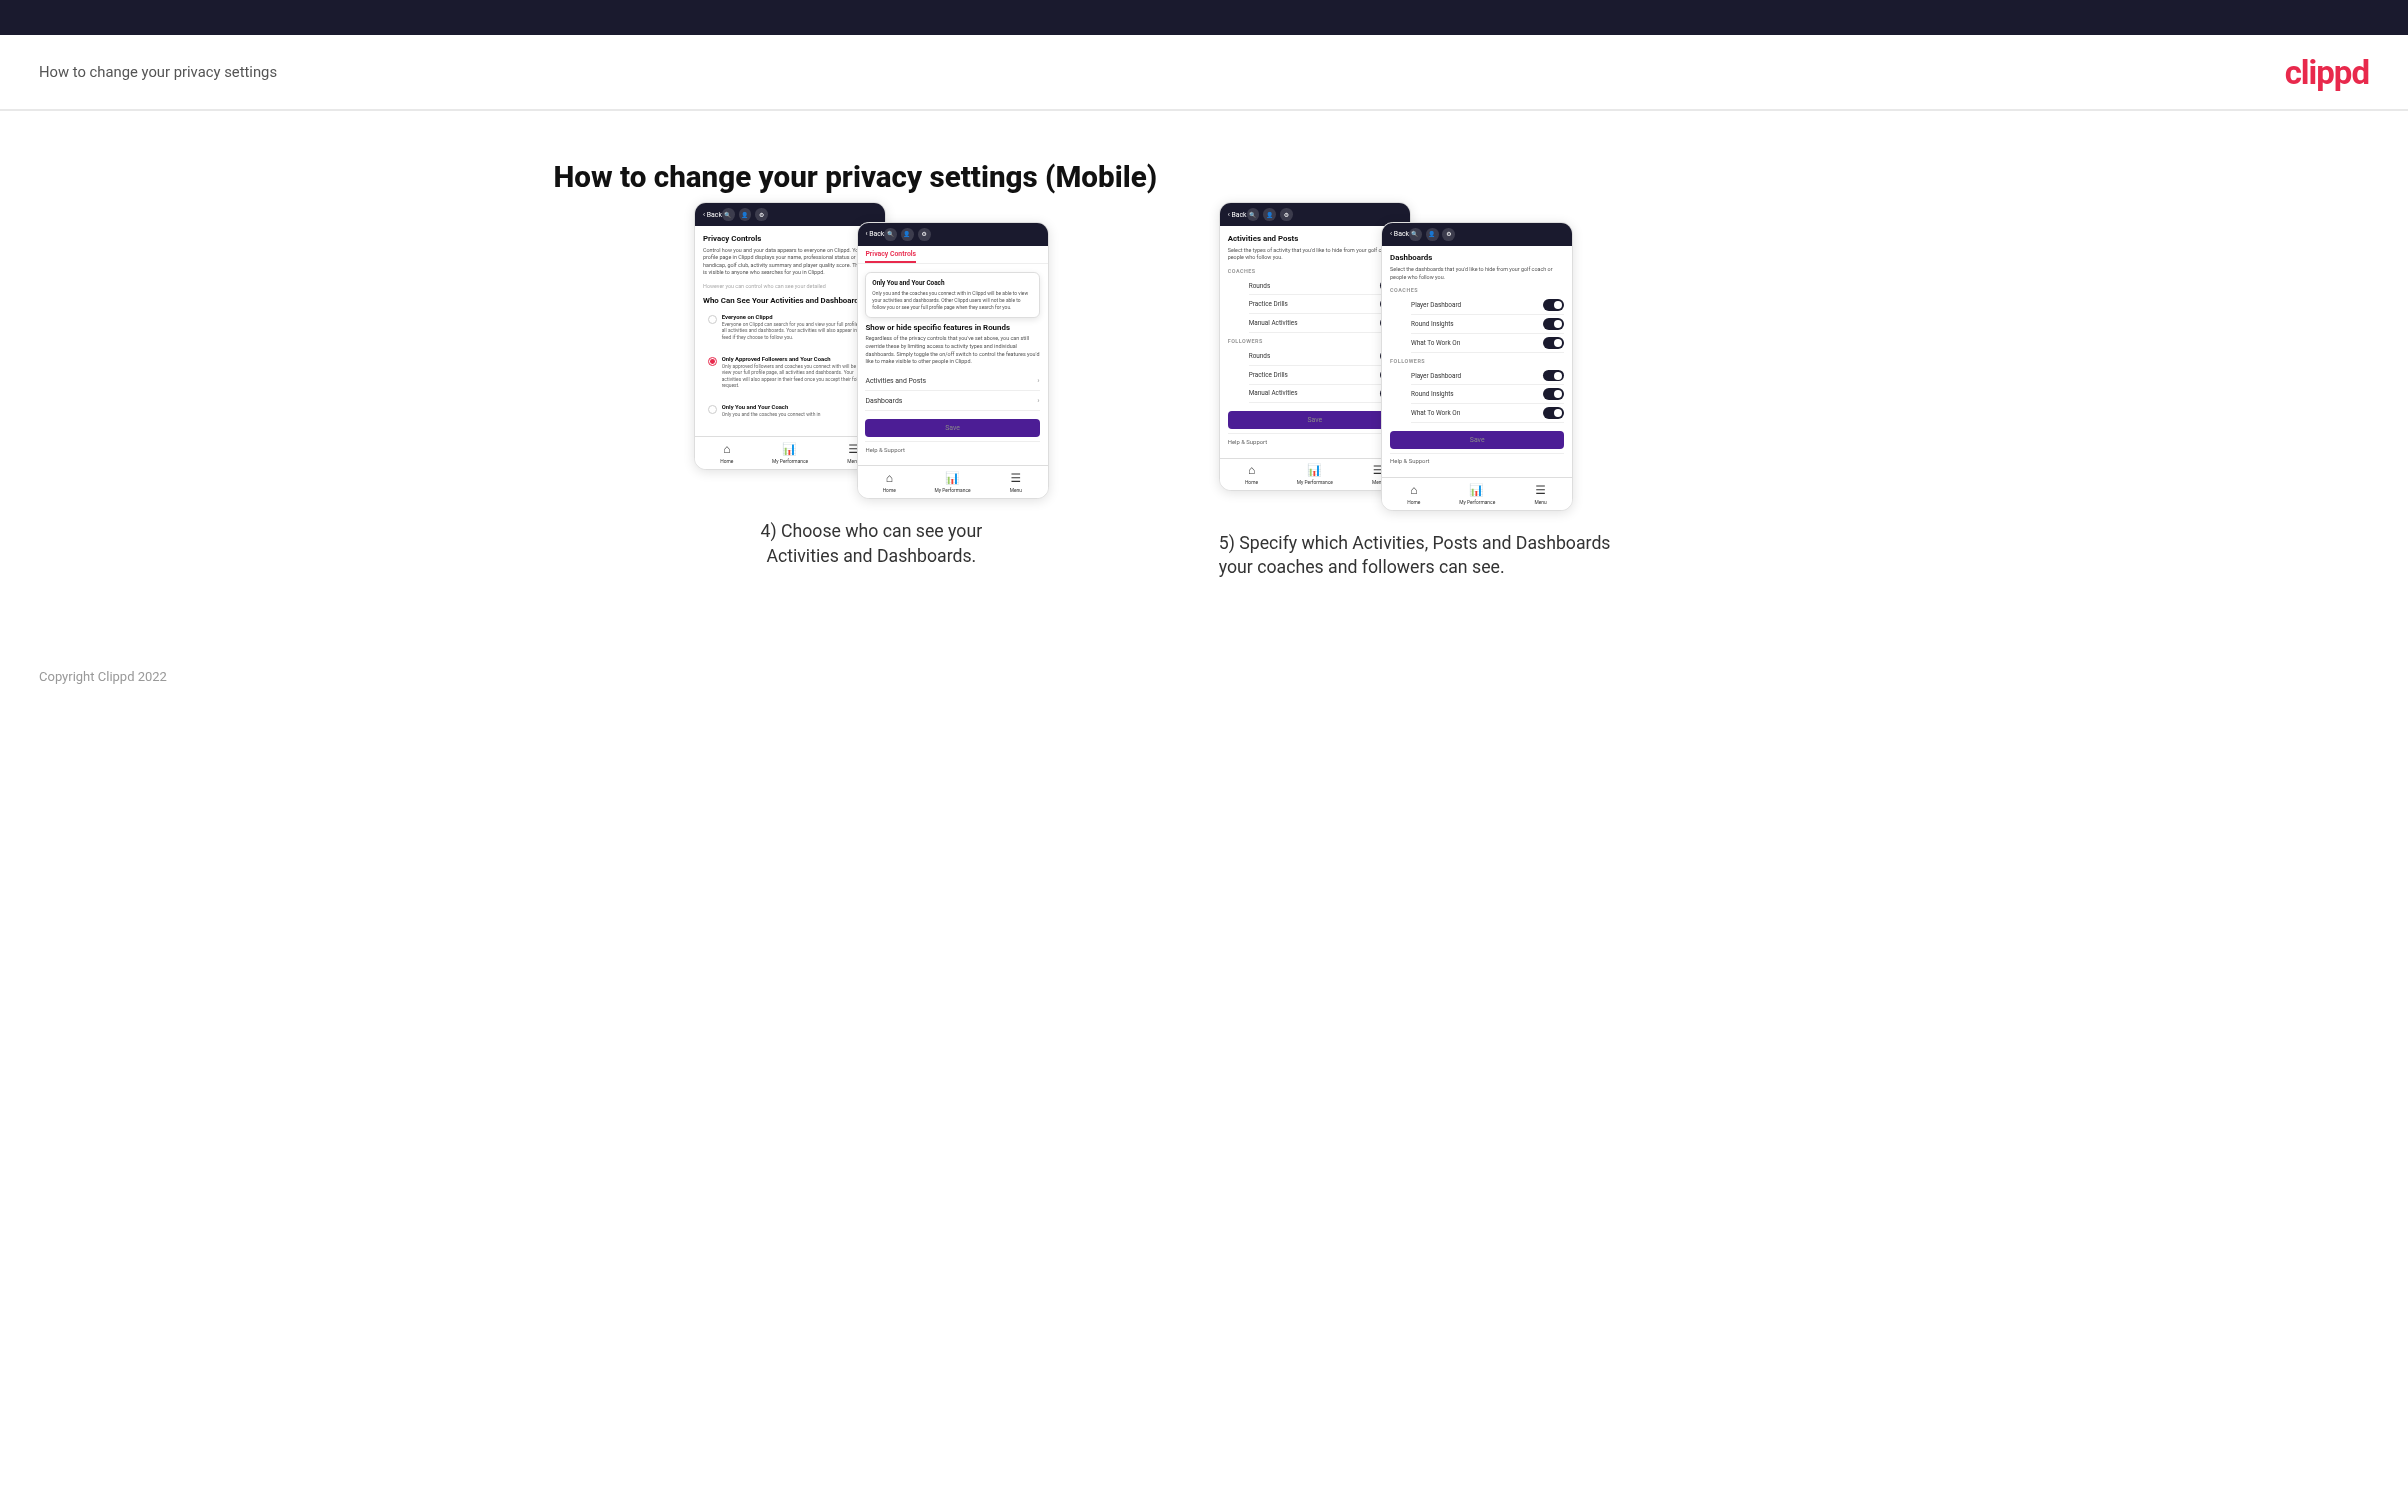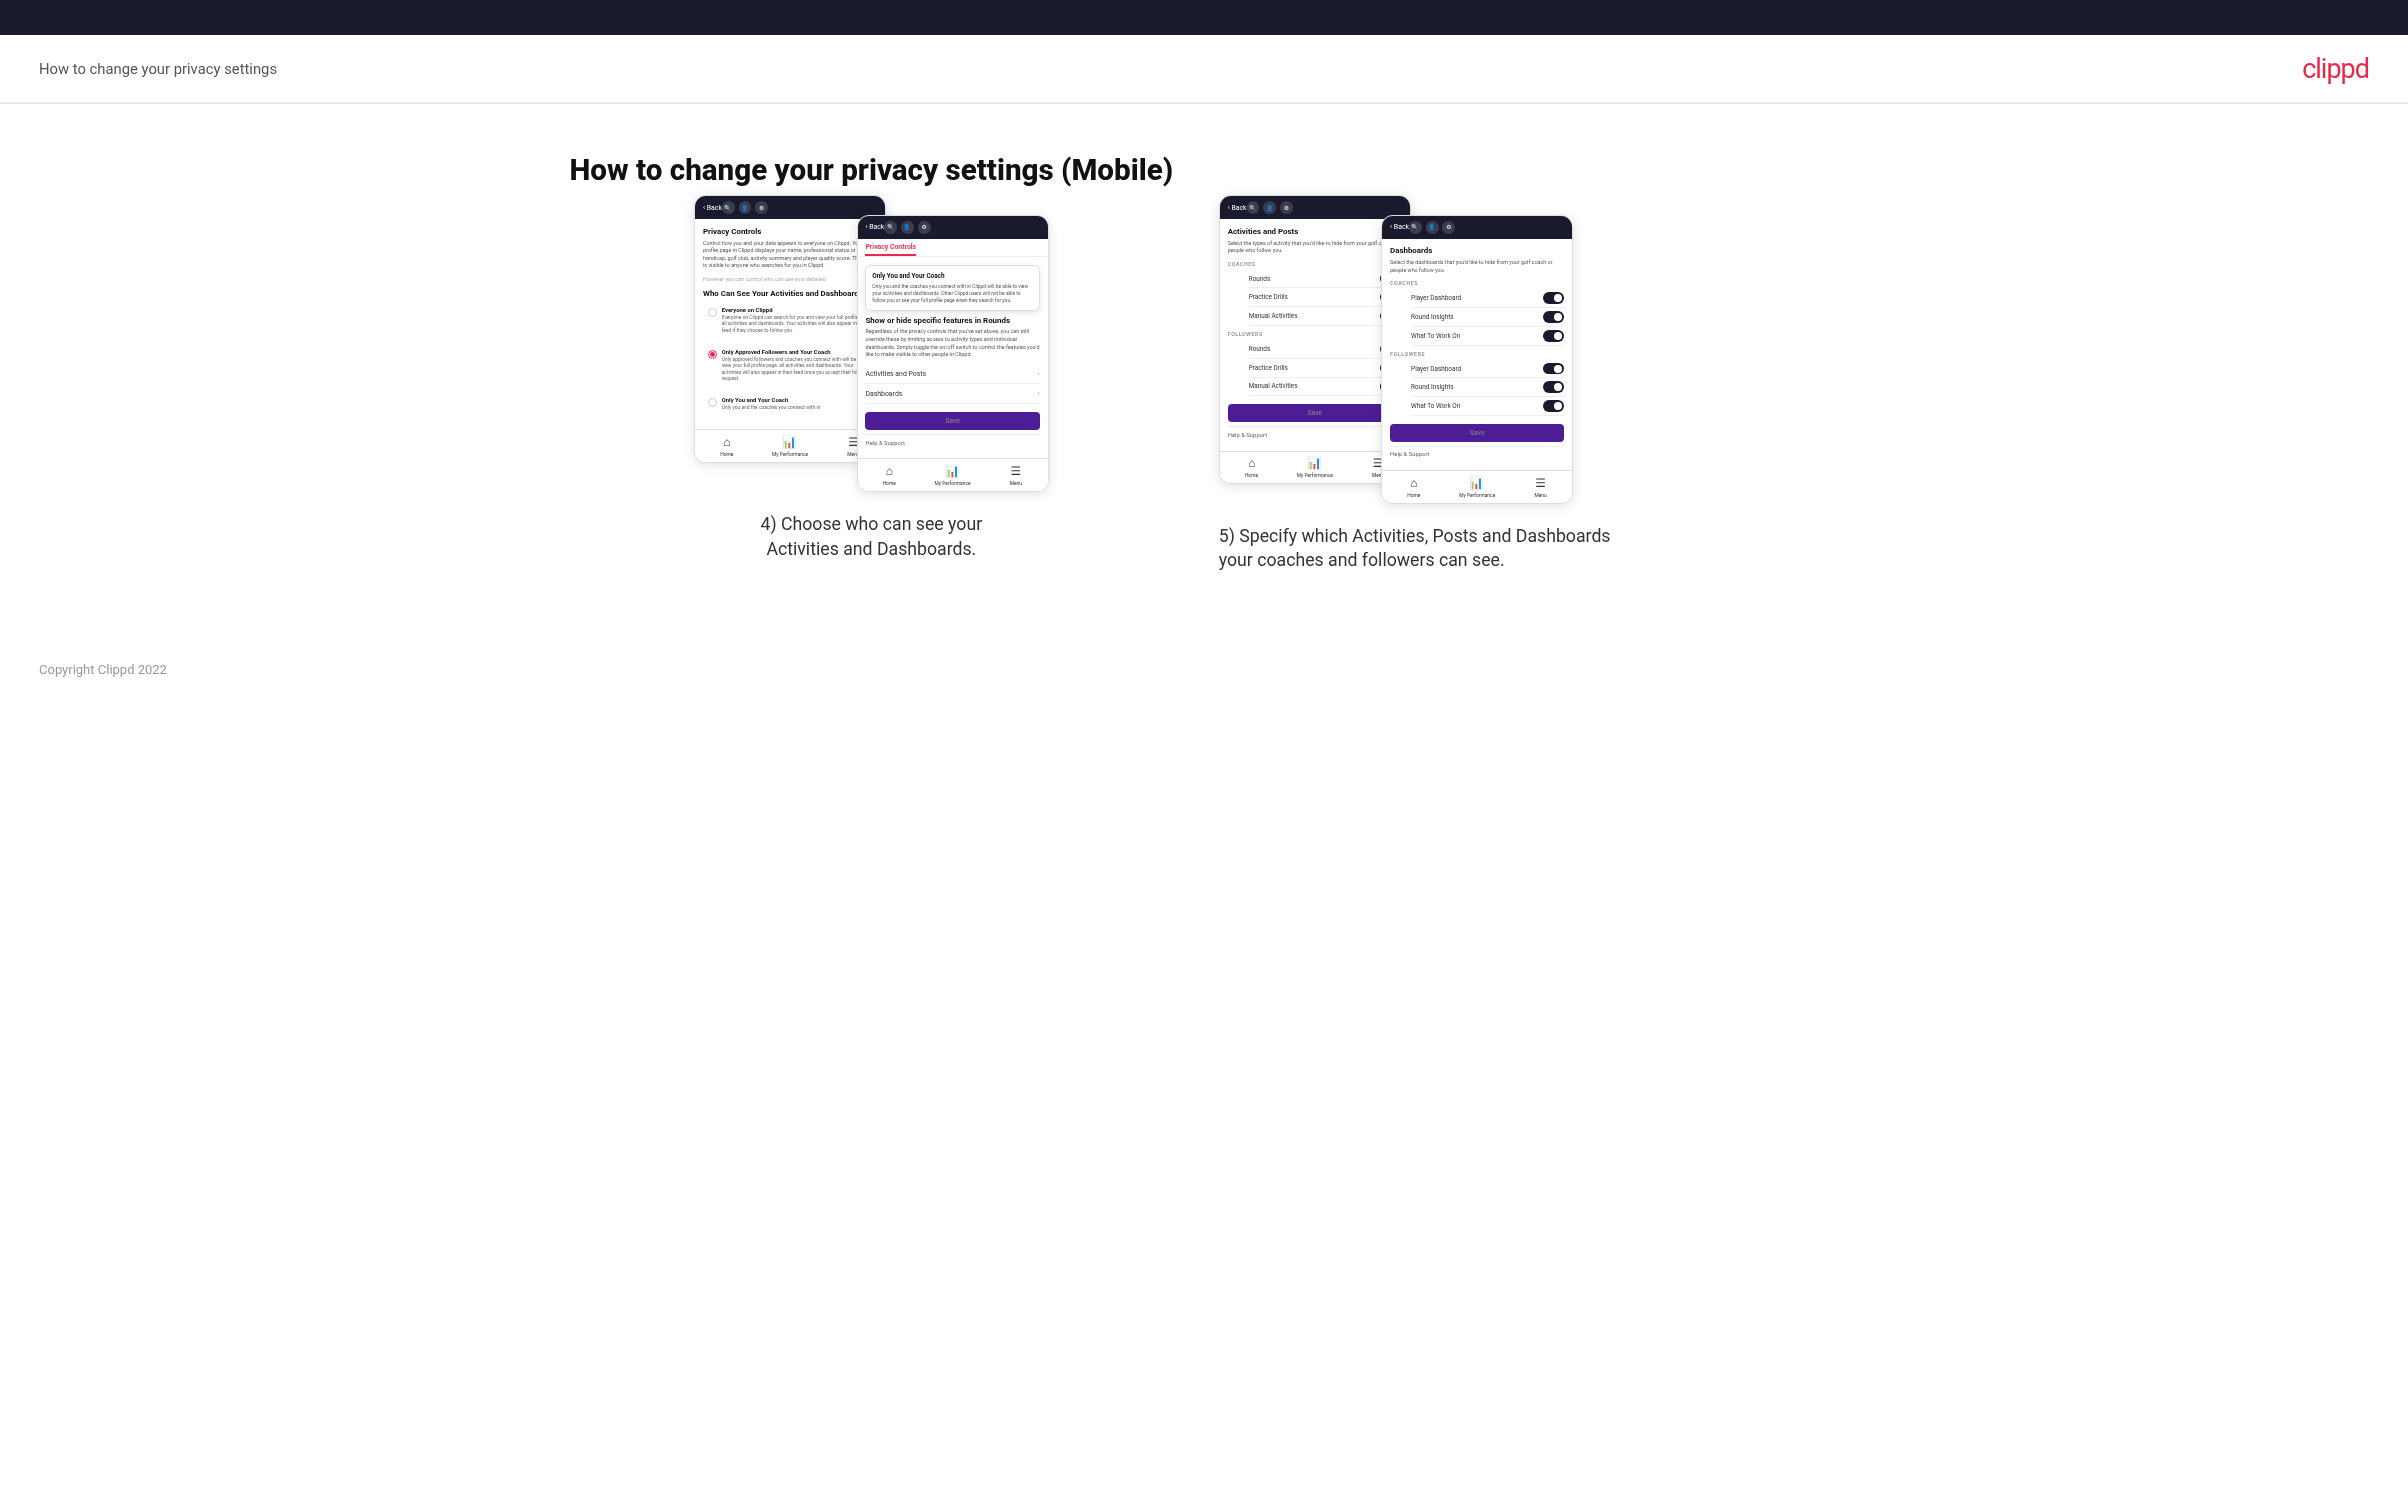--- a/index.html
+++ b/index.html
@@ -23,38 +23,37 @@
       justify-content: space-between;
       padding: 17.7px 39px;
       border-bottom: 2px solid #e8e8e8;
       text-align: center;
     }
     .header-title {
       font-size: 14.8px;
       color: #555;
     }
     .logo {
-      font-size: 27px;
-      font-weight: 400;
+      font-size: 33px;
+      font-weight: 700;
       color: #e8294c;
       letter-spacing: -1px;
     }
 
     
     .main {
       padding: 49px 39px 59px 39px;
       max-width: 1379px;
       margin: 0 auto;
     }
     .page-title {
       font-size: 29.6px;
       font-weight: 800;
       color: #111;
       margin-bottom: 7.9px;
-      margin-left: 16px;
     }
     .page-subtitle {
       font-size: 19.7px;
       color: #555;
       margin-bottom: 49px;
     }
 
     
     .screenshots-row {
       display: flex;

